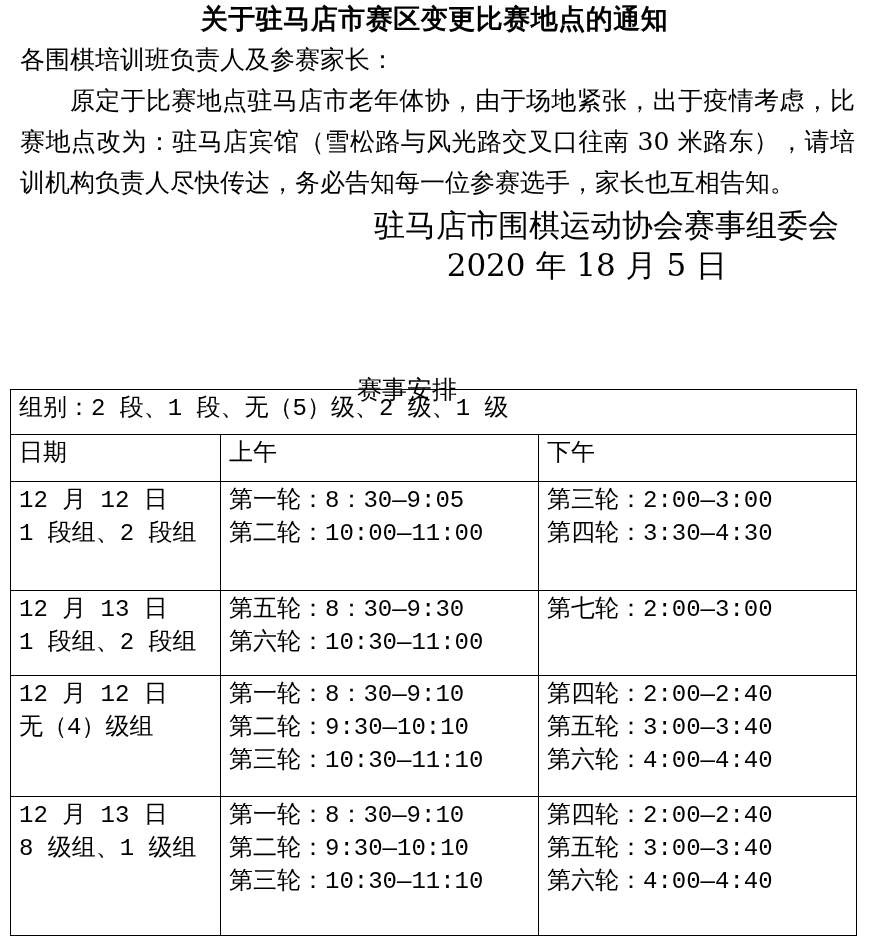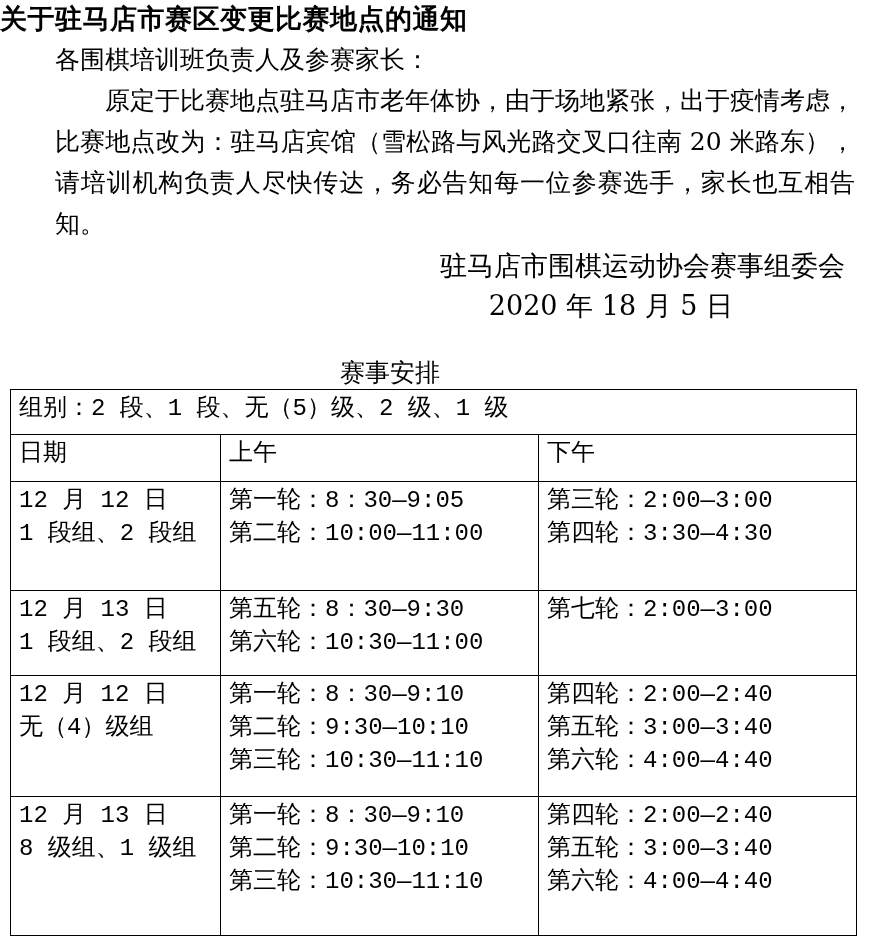--- a/index.html
+++ b/index.html
@@ -19,66 +19,65 @@
   .page {
     position: relative;
     width: 869px;
     height: 951px;
     box-sizing: border-box;
     overflow: hidden;
   }
 
   
   .doc-title {
-    text-align: left;
+    text-align: center;
     font-size: 27px;
     font-weight: bold;
     line-height: 34px;
     letter-spacing: 0.5px;
     margin: 2px 0 0 0;
     padding: 0;
     font-family: "DejaVu Serif", "Liberation Serif", serif;
   }
 
   
   .body-block {
     padding: 0 14px 0 20px;
     font-size: 25px;
     line-height: 41px;
-    margin-left: 35px;
   }
   .salutation {
     margin: 3px 0 0 0;
     text-align: left;
     white-space: nowrap;
   }
   .para {
     margin: 0;
     text-indent: 2em;
     text-align: justify;
     text-justify: inter-ideograph;
   }
 
   
   .sign-block {
     margin-top: 2px;
-    padding-right: 24px;
-    font-size: 27px;
+    padding-right: 30px;
+    font-size: 31px;
     line-height: 40px;
     text-align: right;
   }
   .sign-org { display: block; }
   .sign-date {
     display: block;
     padding-right: 112px;
   }
 
   
   .schedule-heading {
-    margin: 0;
+    margin: 17px;
     padding: 0;
     position: absolute;
     left: 0;
     top: 358px;
     width: 780px;
     text-align: center;
     font-size: 25px;
     line-height: 30px;
     font-weight: normal;
   }
@@ -119,21 +118,21 @@
 </style>
 </head>
 <body>
 
 <div class="page">
 
   <h1 class="doc-title">关于驻马店市赛区变更比赛地点的通知</h1>
 
   <div class="body-block">
     <p class="salutation">各围棋培训班负责人及参赛家长：</p>
-    <p class="para">原定于比赛地点驻马店市老年体协，由于场地紧张，出于疫情考虑，比赛地点改为：驻马店宾馆（雪松路与风光路交叉口往南 20 米路东），请培训机构负责人尽快传达，务必告知每一位参赛选手，家长也互相告知。</p>
+    <p class="para">原定于比赛地点驻马店市老年体协，由于场地紧张，出于疫情考虑，比赛地点改为：驻马店宾馆（雪松路与风光路交叉口往南 30 米路东），请培训机构负责人尽快传达，务必告知每一位参赛选手，家长也互相告知。</p>
   </div>
 
   <div class="sign-block">
     <span class="sign-org">驻马店市围棋运动协会赛事组委会</span>
     <span class="sign-date">2020 年 18 月 5 日</span>
   </div>
 
   <h2 class="schedule-heading">赛事安排</h2>
 
   <div class="schedule-table-wrap">

